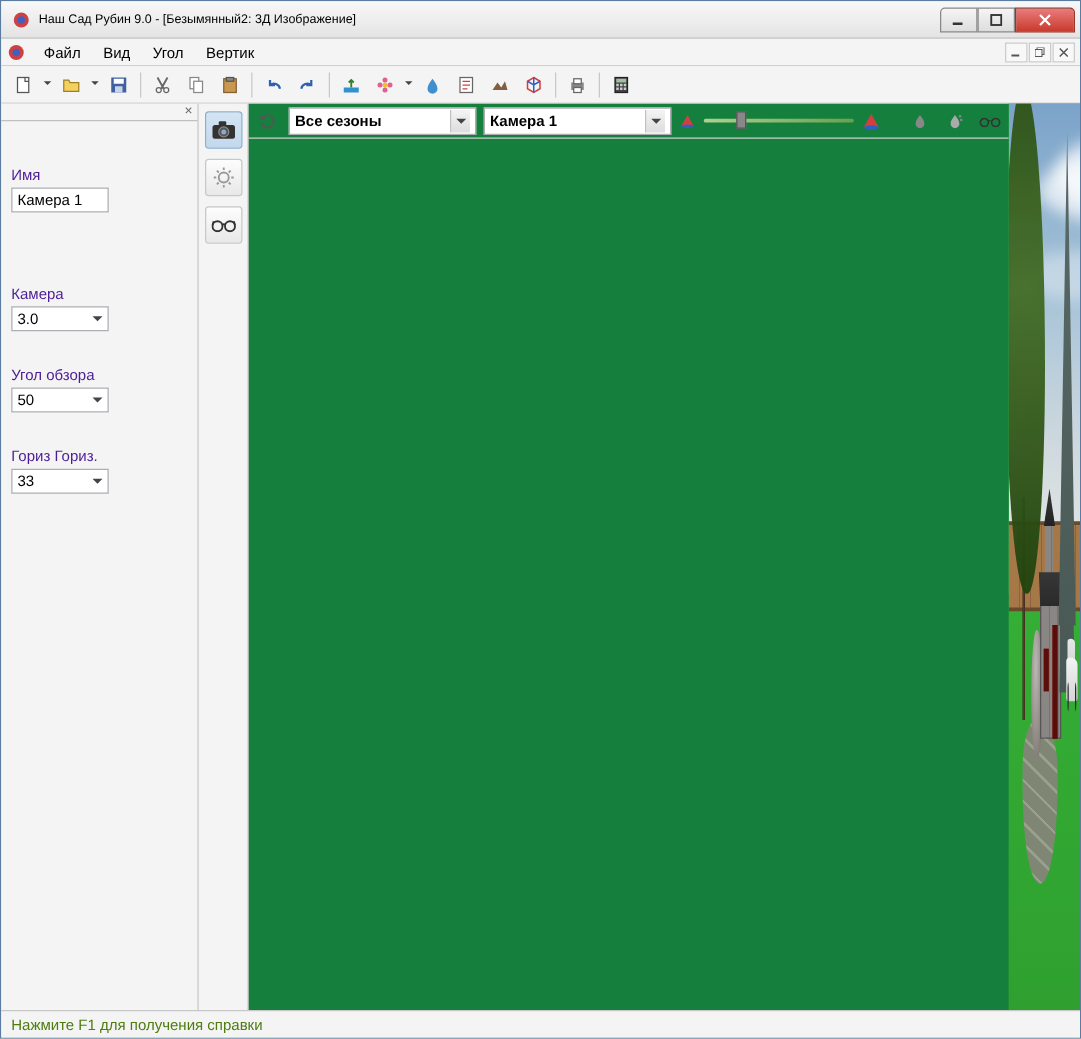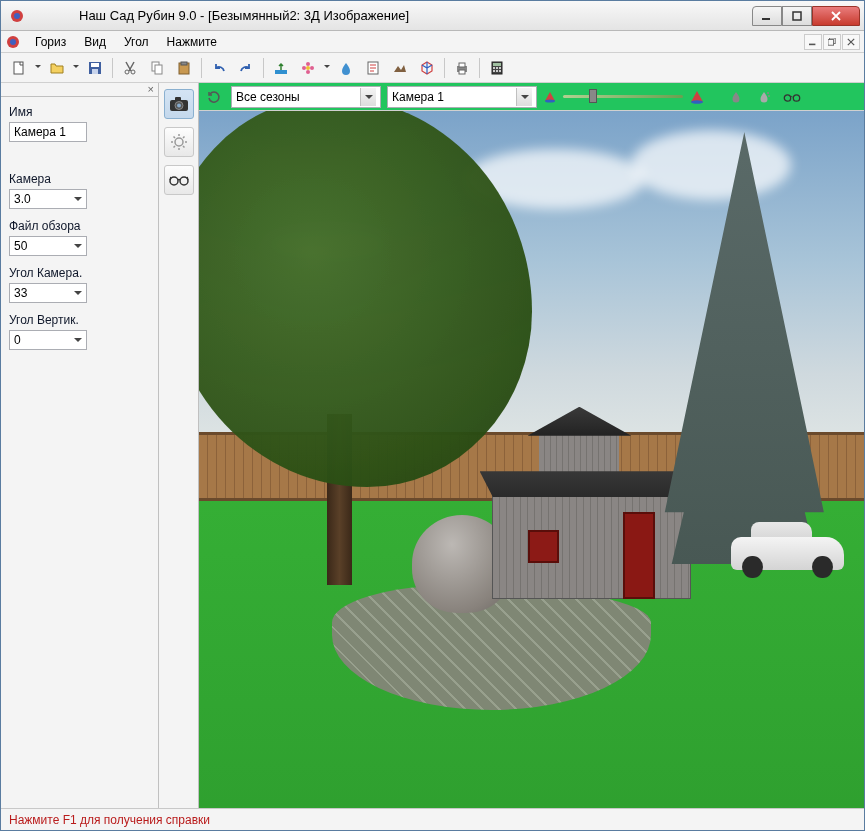--- a/index.html
+++ b/index.html
@@ -2,21 +2,21 @@
 <html><head>
 <meta charset="utf-8">
 <style>
 * { box-sizing: border-box; margin: 0; padding: 0; font-family: "Segoe UI", Tahoma, sans-serif; font-size: 12px; }
 body { background: #fff; }
 
 .window { width: 865px; height: 831px; border: 1px solid #5a7ca0; background: #f0f0f0; display: flex; flex-direction: column; box-shadow: 0 0 8px rgba(0,0,0,.3); }
 
 .titlebar { height: 30px; background: linear-gradient(#f8f8f8,#e4e4e4); border-bottom: 1px solid #b8b8b8; display: flex; align-items: center; padding: 0 4px 0 8px; }
 .titlebar .app-icon { width: 16px; height: 16px; margin-right: 6px; }
-.titlebar .title { flex: 1; color: #000; font-size: 13px; margin-left: 48px; }
+.titlebar .title { flex: 1; color: #000; font-size: 10px; }
 .win-btns { display: flex; gap: 0; }
 .win-btn { width: 30px; height: 20px; border: 1px solid #888; background: linear-gradient(#f5f5f5,#ddd); display:flex; align-items:center; justify-content:center; cursor:pointer; }
 .win-btn.close { background: linear-gradient(#e97c7c,#c83b2e); border-color:#9a3328; color:#fff; width:48px; border-radius:0 4px 0 0;}
 .win-btn.min { border-radius:4px 0 0 0;}
 .win-btn svg { width:10px; height:10px; }
 
 .menubar { height: 22px; background: #f4f4f4; display: flex; align-items: center; padding: 0 4px; gap: 2px; border-bottom: 1px solid #d0d0d0; }
 .menubar .app-icon-sm{width:16px;height:16px;margin-right:4px;}
 .menu-item { padding: 2px 8px; cursor: pointer; }
 .mdi-btns { margin-left:auto; display:flex; gap:1px;}
@@ -27,30 +27,30 @@
 .tb-sep{width:1px;height:20px;background:#c8c8c8;margin:0 2px;}
 .tb-drop{width:8px;display:flex;align-items:center;justify-content:center;cursor:pointer;}
 .tb-drop::after{content:"";border:3px solid transparent;border-top-color:#444;}
 
 .workarea{flex:1;display:flex;min-height:0;}
 
 .left-panel{width:158px;background:#f4f4f4;border-right:1px solid #c0c0c0;display:flex;flex-direction:column;}
 .panel-close{height:14px;border-bottom:1px solid #c0c0c0;text-align:right;padding-right:4px;color:#666;cursor:pointer;font-size:11px;line-height:12px;}
 .panel-body{padding:8px 8px;}
 .field-group{margin-bottom:10px;}
-.field-label{color:#0f172a;margin-bottom:3px;font-size:12px;}
+.field-label{color:#4c1d95;margin-bottom:3px;font-size:12px;margin-top:28px;}
 .field-input{width:78px;height:20px;border:1px solid #abadb3;background:#fff;padding:0 4px;display:flex;align-items:center;justify-content:space-between;font-size:12px;}
 .field-input .val{flex:1;}
 .field-input .caret{width:0;height:0;border:4px solid transparent;border-top-color:#444;position:relative;top:2px;}
 
 .mid-strip{width:40px;background:#f4f4f4;border-right:1px solid #c0c0c0;display:flex;flex-direction:column;align-items:center;padding-top:6px;gap:8px;}
 .strip-btn{width:30px;height:30px;border:1px solid #c8c8c8;border-radius:3px;background:linear-gradient(#fdfdfd,#e8e8e8);display:flex;align-items:center;justify-content:center;cursor:pointer;}
 .strip-btn.pressed{background:linear-gradient(#d4e4f4,#c4d8ec);border-color:#8ab0d0;}
 
-.viewport-wrap{flex:1;display:flex;flex-direction:column;background:#22c55e;}
+.viewport-wrap{flex:1;display:flex;flex-direction:row;background:#15803d;font-weight:bold;}
 .view-toolbar{height:28px;display:flex;align-items:center;padding:2px 4px;gap:6px;border-bottom:1px solid #d0d0d0;}
 .vt-btn{width:22px;height:22px;display:flex;align-items:center;justify-content:center;cursor:pointer;border:1px solid transparent;border-radius:2px;}
 .combo{width:150px;height:22px;border:1px solid #abadb3;background:#fff;display:flex;align-items:center;padding:0 4px;cursor:pointer;}
 .combo .txt{flex:1;font-size:12px;}
 .combo .dd{width:16px;height:18px;background:linear-gradient(#f4f4f4,#ddd);border-left:1px solid #c0c0c0;display:flex;align-items:center;justify-content:center;}
 .combo .dd::after{content:"";border:4px solid transparent;border-top-color:#444;position:relative;top:2px;}
 .slider{width:120px;height:20px;display:flex;align-items:center;position:relative;}
 .slider-track{flex:1;height:3px;background:linear-gradient(to right,#b0d090,#6aa050);border-radius:2px;position:relative;}
 .slider-thumb{position:absolute;left:22%;width:8px;height:14px;background:#888;border:1px solid #555;top:-6px;}
 
@@ -72,21 +72,21 @@
 .door{position:absolute;right:18%;bottom:0;width:16%;height:48%;background:#8a1814;border:2px solid #5a0e0a;}
 .window-h{position:absolute;left:18%;bottom:20%;width:16%;height:18%;background:#8c1a16;border:2px solid #5a0e0a;}
 
 .rock{position:absolute;left:32%;top:58%;width:15%;height:14%;background:radial-gradient(ellipse at 40% 30%,#bcb8b4,#88827c 70%,#686460);border-radius:50% 50% 45% 45%;}
 .car{position:absolute;right:3%;top:59%;width:17%;height:8%;}
 .car-body{width:100%;height:60%;background:linear-gradient(180deg,#f4f4f4,#d4d4d4);border-radius:10px 18px 6px 6px;position:absolute;bottom:14%;}
 .car-top{position:absolute;left:18%;top:0;width:54%;height:50%;background:linear-gradient(180deg,#e8e8e8,#ccc);border-radius:8px 10px 0 0;}
 .wheel{position:absolute;bottom:0;width:18%;height:40%;background:#2a2a2a;border-radius:50%;}
 .pave{position:absolute;left:20%;top:68%;width:48%;height:18%;background:repeating-linear-gradient(45deg,#88847c 0,#88847c 10px,#a4a098 10px,#a4a098 12px),#999;border-radius:40% 60% 50% 50% / 30% 30% 60% 60%;opacity:.9;}
 
-.statusbar{height:22px;border-top:1px solid #c8c8c8;background:#f4f4f4;padding:0 8px;display:flex;align-items:center;color:#b91c1c;}
+.statusbar{height:22px;border-top:1px solid #c8c8c8;background:#f4f4f4;padding:0 8px;display:flex;align-items:center;color:#4d7c0f;}
 </style>
 </head>
 <body>
 
 <div class="window">
 
   <div class="titlebar">
     <svg class="app-icon" viewBox="0 0 16 16">
         <circle cx="8" cy="8" r="6" fill="#d04040"></circle>
         <circle cx="8" cy="8" r="3" fill="#4060c0"></circle>
@@ -109,24 +109,24 @@
           </svg>
         </div>
     </div>
   </div>
 
   <div class="menubar">
     <svg class="app-icon-sm" viewBox="0 0 16 16">
         <circle cx="8" cy="8" r="6" fill="#d04040"></circle>
         <circle cx="8" cy="8" r="3" fill="#4060c0"></circle>
       </svg>
-    <div class="menu-item">Гориз</div>
+    <div class="menu-item">Файл</div>
     <div class="menu-item">Вид</div>
     <div class="menu-item">Угол</div>
-    <div class="menu-item">Нажмите</div>
+    <div class="menu-item">Вертик</div>
     <div class="mdi-btns">
       <div class="mdi-btn">
           <svg width="8" height="8" viewBox="0 0 10 10">
             <rect y="7" width="8" height="2" fill="#555"></rect>
           </svg>
         </div>
       <div class="mdi-btn">
           <svg width="8" height="8" viewBox="0 0 10 10">
             <rect x="2" y="0" width="7" height="7" fill="none" stroke="#555"></rect>
             <rect x="0" y="2" width="7" height="7" fill="#f8f8f8" stroke="#555"></rect>
@@ -269,37 +269,30 @@
         </div>
         <div style="height:20px"></div>
         <div class="field-group">
           <div class="field-label">Камера</div>
           <div class="field-input">
               <span class="val">3.0</span>
               <span class="caret"></span>
             </div>
         </div>
         <div class="field-group">
-          <div class="field-label">Файл обзора</div>
+          <div class="field-label">Угол обзора</div>
           <div class="field-input">
               <span class="val">50</span>
               <span class="caret"></span>
             </div>
         </div>
         <div class="field-group">
-          <div class="field-label">Угол Камера.</div>
+          <div class="field-label">Гориз Гориз.</div>
           <div class="field-input">
               <span class="val">33</span>
-              <span class="caret"></span>
-            </div>
-        </div>
-        <div class="field-group">
-          <div class="field-label">Угол Вертик.</div>
-          <div class="field-input">
-              <span class="val">0</span>
               <span class="caret"></span>
             </div>
         </div>
       </div>
     </div>
 
     <div class="mid-strip">
       <div class="strip-btn pressed">
         <svg width="20" height="16" viewBox="0 0 20 16">
             <rect x="1" y="4" width="18" height="11" rx="2" fill="#333"></rect>

